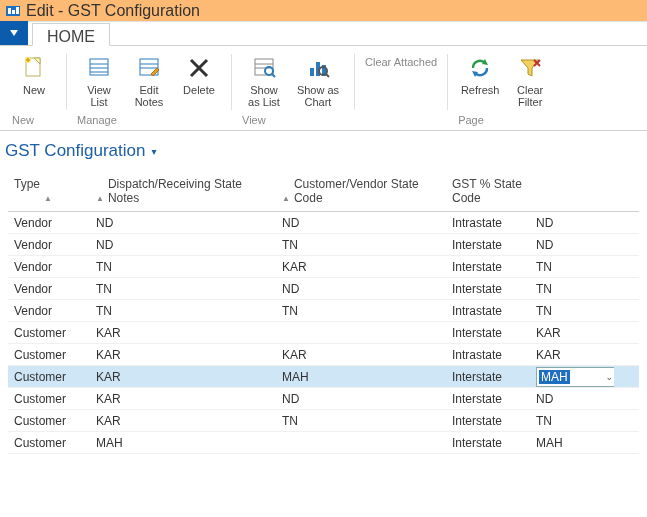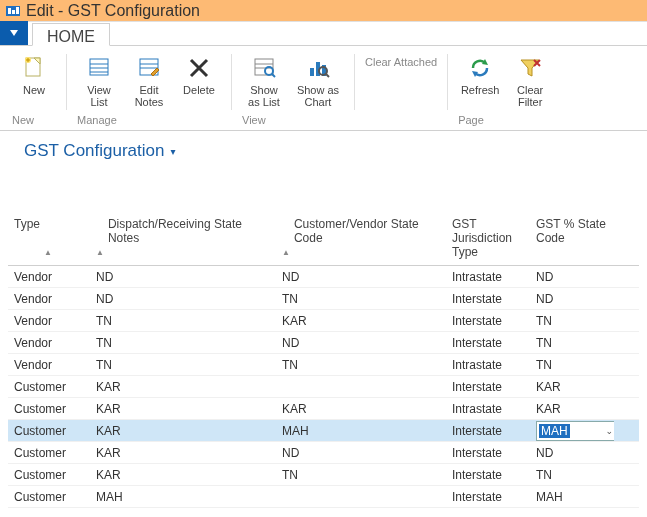--- a/index.html
+++ b/index.html
@@ -16,25 +16,25 @@
 .ribbon { display: flex; align-items: flex-start; padding: 6px 6px 0; border-bottom: 1px solid #d0d0d0; background: #fff; }
 .rgroup { display: flex; flex-direction: column; align-items: flex-start; padding: 0 6px; }
 .rgroup-items { display: flex; gap: 6px; }
 .rbtn { display: flex; flex-direction: column; align-items: center; justify-content: flex-start; width: 44px; padding: 2px 0; cursor: pointer; text-align: center; font-size: 11px; line-height: 12px; color: #444; }
 .rbtn.wide { width: 52px; }
 .rbtn .ricon { width: 28px; height: 28px; display: flex; align-items: center; justify-content: center; margin-bottom: 2px; }
 .rbtn .rlabel { min-height: 24px; display: flex; align-items: flex-start; justify-content: center; }
 .rgroup-label { font-size: 11px; color: #888; margin: 4px 0 4px; }
 .rsep { width: 1px; background: #e0e0e0; align-self: stretch; margin: 2px 4px 20px; }
 
-.page-head { display: flex; align-items: center; gap: 6px; padding: 10px 24px 4px; color: #1b5fa6; font-size: 17px; }
+.page-head { display: flex; align-items: center; gap: 6px; padding: 10px 5px 4px; color: #1b5fa6; font-size: 17px; }
 .page-head .drop { font-size: 10px; color: #1b5fa6; }
 
 .grid { padding: 6px 8px 0; }
-.ghead { display: flex; border-bottom: 1px solid #cfcfcf; padding: 6px 0 6px 0; font-size: 12px; color: #444; margin-top: 40px; }
+.ghead { display: flex; border-bottom: 1px solid #cfcfcf; padding: 6px 0 6px 0; font-size: 12px; color: #444; }
 .gcol { display: flex; align-items: flex-start; gap: 4px; padding: 0 6px; }
 .gcol .sort { font-size: 8px; color: #888; align-self: flex-end; padding-bottom: 2px;}
 .c1 { width: 82px; } .c2 { width: 186px; } .c3 { width: 170px; } .c4 { width: 84px; } .c5 { width: 84px; justify-content: flex-end; }
 .grow { display: flex; align-items: center; height: 22px; font-size: 12px; color: #333; border-bottom: 1px solid #f0f0f0; }
 .grow:nth-child(odd){ background:#fff;} 
 .gcell { padding: 0 6px; white-space: nowrap; overflow: hidden; }
 .grow.selected { background: #cfe6f7; }
 .editcell { display: flex; align-items: center; justify-content: space-between; background: #fff; border: 1px solid #8aa; height: 20px; padding: 0 2px 0 2px; width: 80px; }
 .editcell .val { background: #1f6fc0; color: #fff; padding: 0 2px; }
 .editcell .chev { font-size: 9px; color: #555; }
@@ -203,23 +203,20 @@
         <span class="sort">▲</span>
       </div>
     <div class="gcol c2">
         <span class="sort">▲</span>
         <span>Dispatch/Receiving State Notes</span>
       </div>
     <div class="gcol c3">
         <span class="sort">▲</span>
         <span>Customer/Vendor State Code</span>
       </div>
-    <div class="gcol c4">
-        <span>GST Jurisdiction Type</span>
-      </div>
     <div class="gcol c5">
         <span>GST % State Code</span>
       </div>
   </div>
   <div id="gbody">
       <div class="grow">
         <div class="gcell c1">Vendor</div>
         <div class="gcell c2">ND</div>
         <div class="gcell c3">ND</div>
         <div class="gcell c4">Intrastate</div>

